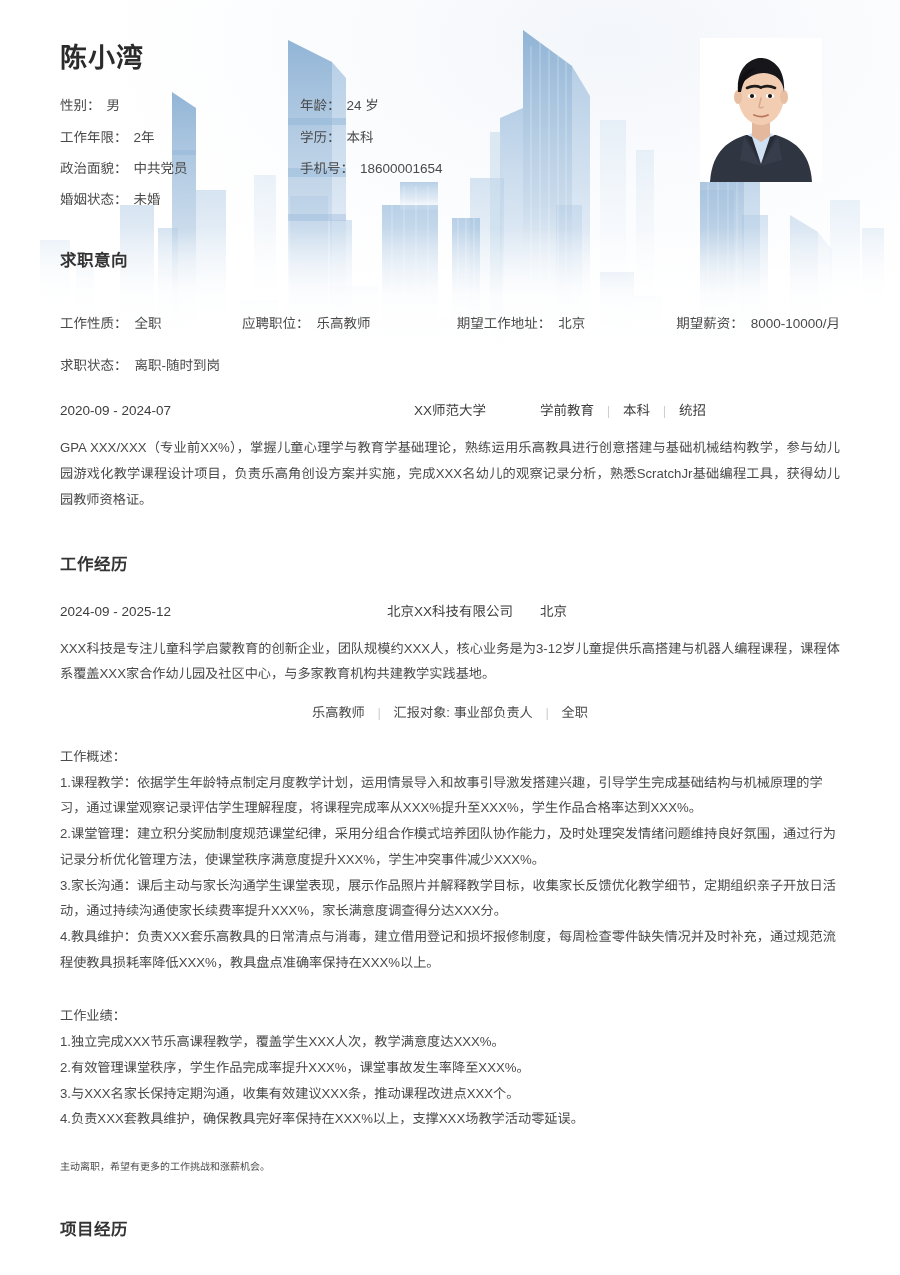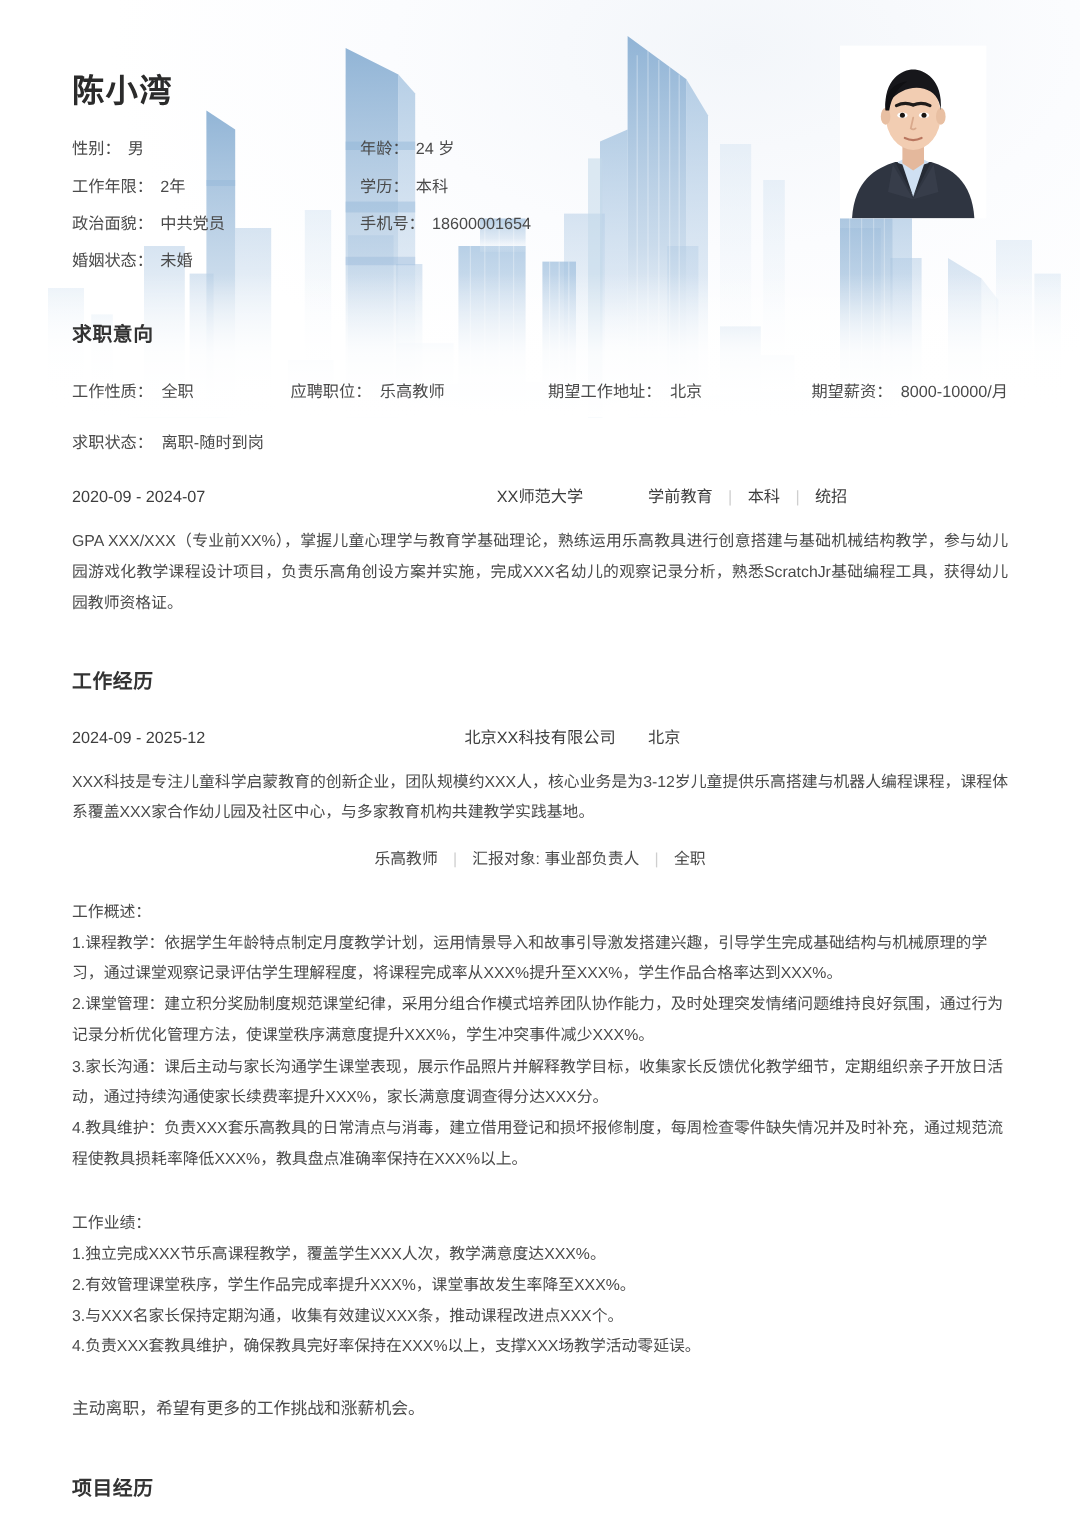--- a/index.html
+++ b/index.html
@@ -53,21 +53,21 @@
     position: relative;
     z-index: 2;
     padding: 0 60px;
   }
 
   .name {
     font-size: 27px;
     font-weight: bold;
     color: #2b2b2b;
     letter-spacing: 1px;
-    padding-top: 60px;
+    padding-top: 42px;
     padding-bottom: 0;
     line-height: 1.2;
   }
 
   
   .basic-info {
     margin-top: 22px;
     display: grid;
     grid-template-columns: 240px 1fr;
     row-gap: 11px;
@@ -89,21 +89,21 @@
     letter-spacing: 0.5px;
   }
 
   .sec-jobintent { margin-top: 37px; }
   .sec-edu       { margin-top: 41px; }
   .sec-work      { margin-top: 38px; }
   .sec-proj      { margin-top: 40px; }
 
   
   .intent-row {
-    margin-top: 26px;
+    margin-top: 41px;
     display: flex;
     font-size: 13.5px;
     color: #4a4a4a;
   }
   .intent-row2 { margin-top: 22px; }
   .intent-item { white-space: nowrap; }
   .intent-item .val { margin-left: 7px; }
   .intent-c1 { width: 195px; }
   .intent-c2 { width: 230px; }
   .intent-c3 { width: 235px; }
@@ -148,21 +148,21 @@
     margin-top: 19px;
     font-size: 13.2px;
     line-height: 1.95;
     color: #4a4a4a;
   }
   .block .bt { display: block; }
   .block-gap { margin-top: 28px; }
 
   .closing {
     margin-top: 25px;
-    font-size: 14px;
+    font-size: 10px;
     line-height: 1.9;
     color: #4a4a4a;
   }
 
   
   .photo {
     position: absolute;
     top: 38px;
     right: 78px;
     width: 122px;

